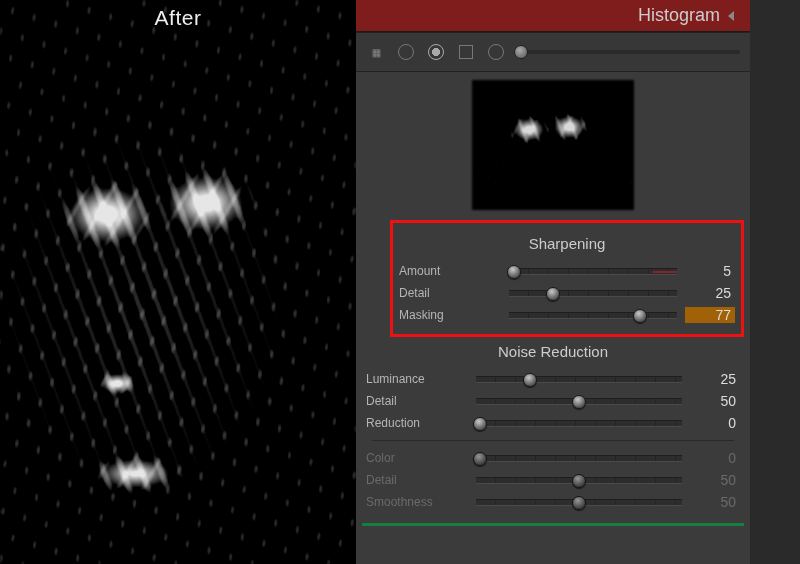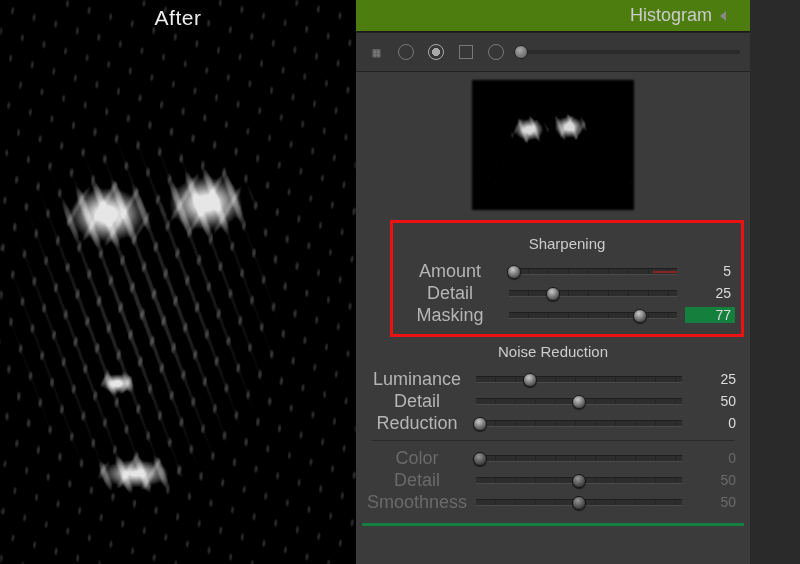--- a/index.html
+++ b/index.html
@@ -52,25 +52,25 @@
   .right-col {
     width: 394px;
     height: 564px;
     background: #3b3b3b;
     display: flex;
     flex-direction: column;
   }
 
   .histogram-header {
     height: 32px;
-    background: #4d7c0f;
+    background: #7f1d1d;
     display: flex;
     align-items: center;
     justify-content: flex-end;
-    padding: 0 24px;
+    padding: 0 16px;
     border-bottom: 1px solid #1a1a1a;
   }
   .histogram-header span {
     color: #ccc;
     font-size: 18px;
     font-weight: 300;
     margin-right: 8px;
   }
   .tri {
     width: 0; height: 0;
@@ -149,22 +149,22 @@
 
   .slider-row {
     display: flex;
     align-items: center;
     height: 22px;
     gap: 8px;
     padding: 0 4px;
   }
   .slider-row .label {
     width: 102px;
-    text-align: center;
-    font-size: 18px;
+    text-align: left;
+    font-size: 12px;
     color: #b5b5b5;
   }
   .slider-row .track {
     position: relative;
     flex: 1;
     height: 7px;
     background: #2d2d2d;
     border-top: 1px solid #1e1e1e;
     border-bottom: 1px solid #4a4a4a;
   }
@@ -187,21 +187,21 @@
     box-shadow: 0 1px 1px rgba(0,0,0,.6);
   }
   .slider-row .value {
     width: 50px;
     text-align: right;
     font-size: 14px;
     color: #dcdcdc;
     padding-right: 4px;
   }
   .slider-row .value.boxed {
-    background: #15803d;
+    background: #a16207;
   }
 
   .dim .label, .dim .value { color: #6a6a6a; }
   .dim .knob { filter: grayscale(1) brightness(.75); }
 
   .group {
     padding-bottom: 10px;
     border-bottom: 3px solid #15803d;
     margin-bottom: 4px;
   }

